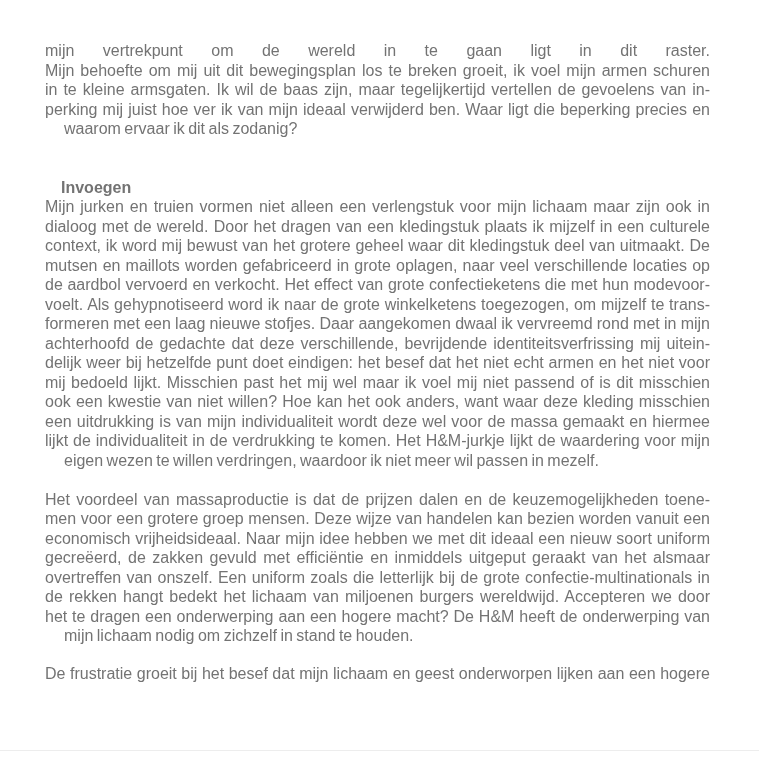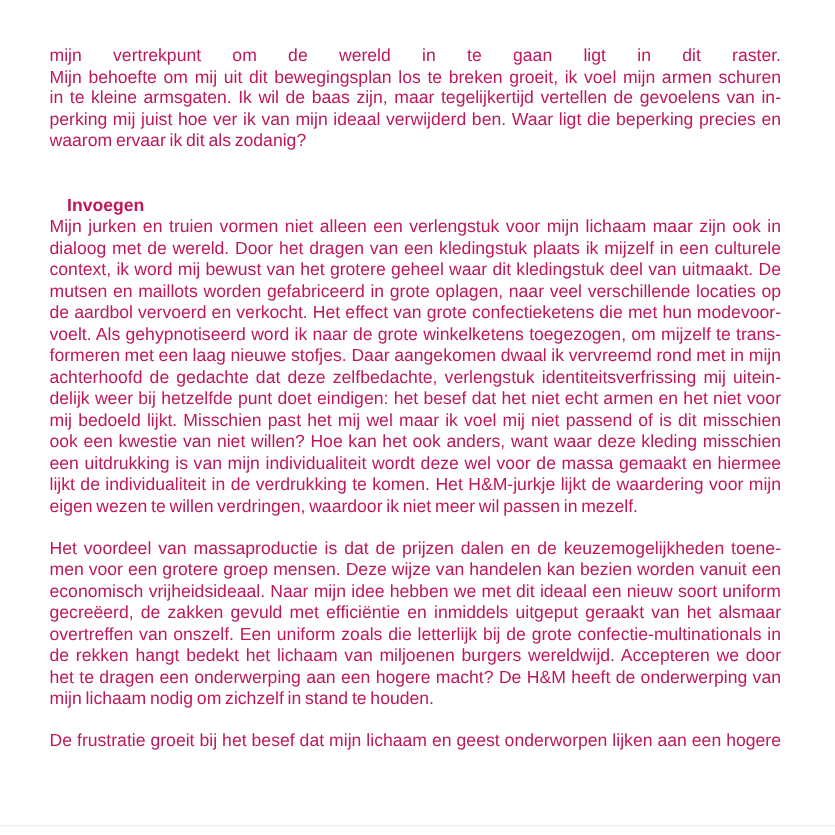--- a/index.html
+++ b/index.html
@@ -29,20 +29,21 @@
   .line {
     height: 19.5px;
     overflow: hidden;
     text-align: justify;
     text-align-last: justify;
     white-space: normal;
   }
   .line.no-just {
     text-align: left;
     text-align-last: left;
+    margin-left: 19px;
   }
   .heading-line {
     height: 19.5px;
     overflow: hidden;
     font-weight: bold;
     text-align: left;
     margin-left: 16px;
   }
   .bottom-edge {
     position: absolute;
@@ -50,38 +51,38 @@
     top: 750px;
     width: 759px;
     height: 1px;
     background: #ededed;
   }
 </style>
 </head>
 <body>
 
 <div class="page">
-  <div class="text-block" id="doc" style="color: #be185d;">
+  <div class="text-block" id="doc" style="color: #737373;">
       <div class="para" style="margin-top: 0px;">
         <div class="line">mijn vertrekpunt om de wereld in te gaan ligt in dit raster.</div>
         <div class="line">Mijn behoefte om mij uit dit bewegingsplan los te breken groeit, ik voel mijn armen schuren</div>
         <div class="line">in te kleine armsgaten. Ik wil de baas zijn, maar tegelijkertijd vertellen de gevoelens van in-</div>
         <div class="line">perking mij juist hoe ver ik van mijn ideaal verwijderd ben. Waar ligt die beperking precies en</div>
         <div class="line no-just">waarom ervaar ik dit als zodanig?</div>
       </div>
       <div class="para" style="margin-top: 39px;">
         <div class="heading-line">Invoegen</div>
         <div class="line">Mijn jurken en truien vormen niet alleen een verlengstuk voor mijn lichaam maar zijn ook in</div>
         <div class="line">dialoog met de wereld. Door het dragen van een kledingstuk plaats ik mijzelf in een culturele</div>
         <div class="line">context, ik word mij bewust van het grotere geheel waar dit kledingstuk deel van uitmaakt. De</div>
         <div class="line">mutsen en maillots worden gefabriceerd in grote oplagen, naar veel verschillende locaties op</div>
         <div class="line">de aardbol vervoerd en verkocht. Het effect van grote confectieketens die met hun modevoor-</div>
         <div class="line">voelt. Als gehypnotiseerd word ik naar de grote winkelketens toegezogen, om mijzelf te trans-</div>
         <div class="line">formeren met een laag nieuwe stofjes. Daar aangekomen dwaal ik vervreemd rond met in mijn</div>
-        <div class="line">achterhoofd de gedachte dat deze zelfbedachte, verlengstuk identiteitsverfrissing mij uitein-</div>
+        <div class="line">achterhoofd de gedachte dat deze verschillende, bevrijdende identiteitsverfrissing mij uitein-</div>
         <div class="line">delijk weer bij hetzelfde punt doet eindigen: het besef dat het niet echt armen en het niet voor</div>
         <div class="line">mij bedoeld lijkt. Misschien past het mij wel maar ik voel mij niet passend of is dit misschien</div>
         <div class="line">ook een kwestie van niet willen? Hoe kan het ook anders, want waar deze kleding misschien</div>
         <div class="line">een uitdrukking is van mijn individualiteit wordt deze wel voor de massa gemaakt en hiermee</div>
         <div class="line">lijkt de individualiteit in de verdrukking te komen. Het H&amp;M-jurkje lijkt de waardering voor mijn</div>
         <div class="line no-just">eigen wezen te willen verdringen, waardoor ik niet meer wil passen in mezelf.</div>
       </div>
       <div class="para" style="margin-top: 19.5px;">
         <div class="line">Het voordeel van massaproductie is dat de prijzen dalen en de keuzemogelijkheden toene-</div>
         <div class="line">men voor een grotere groep mensen. Deze wijze van handelen kan bezien worden vanuit een</div>

